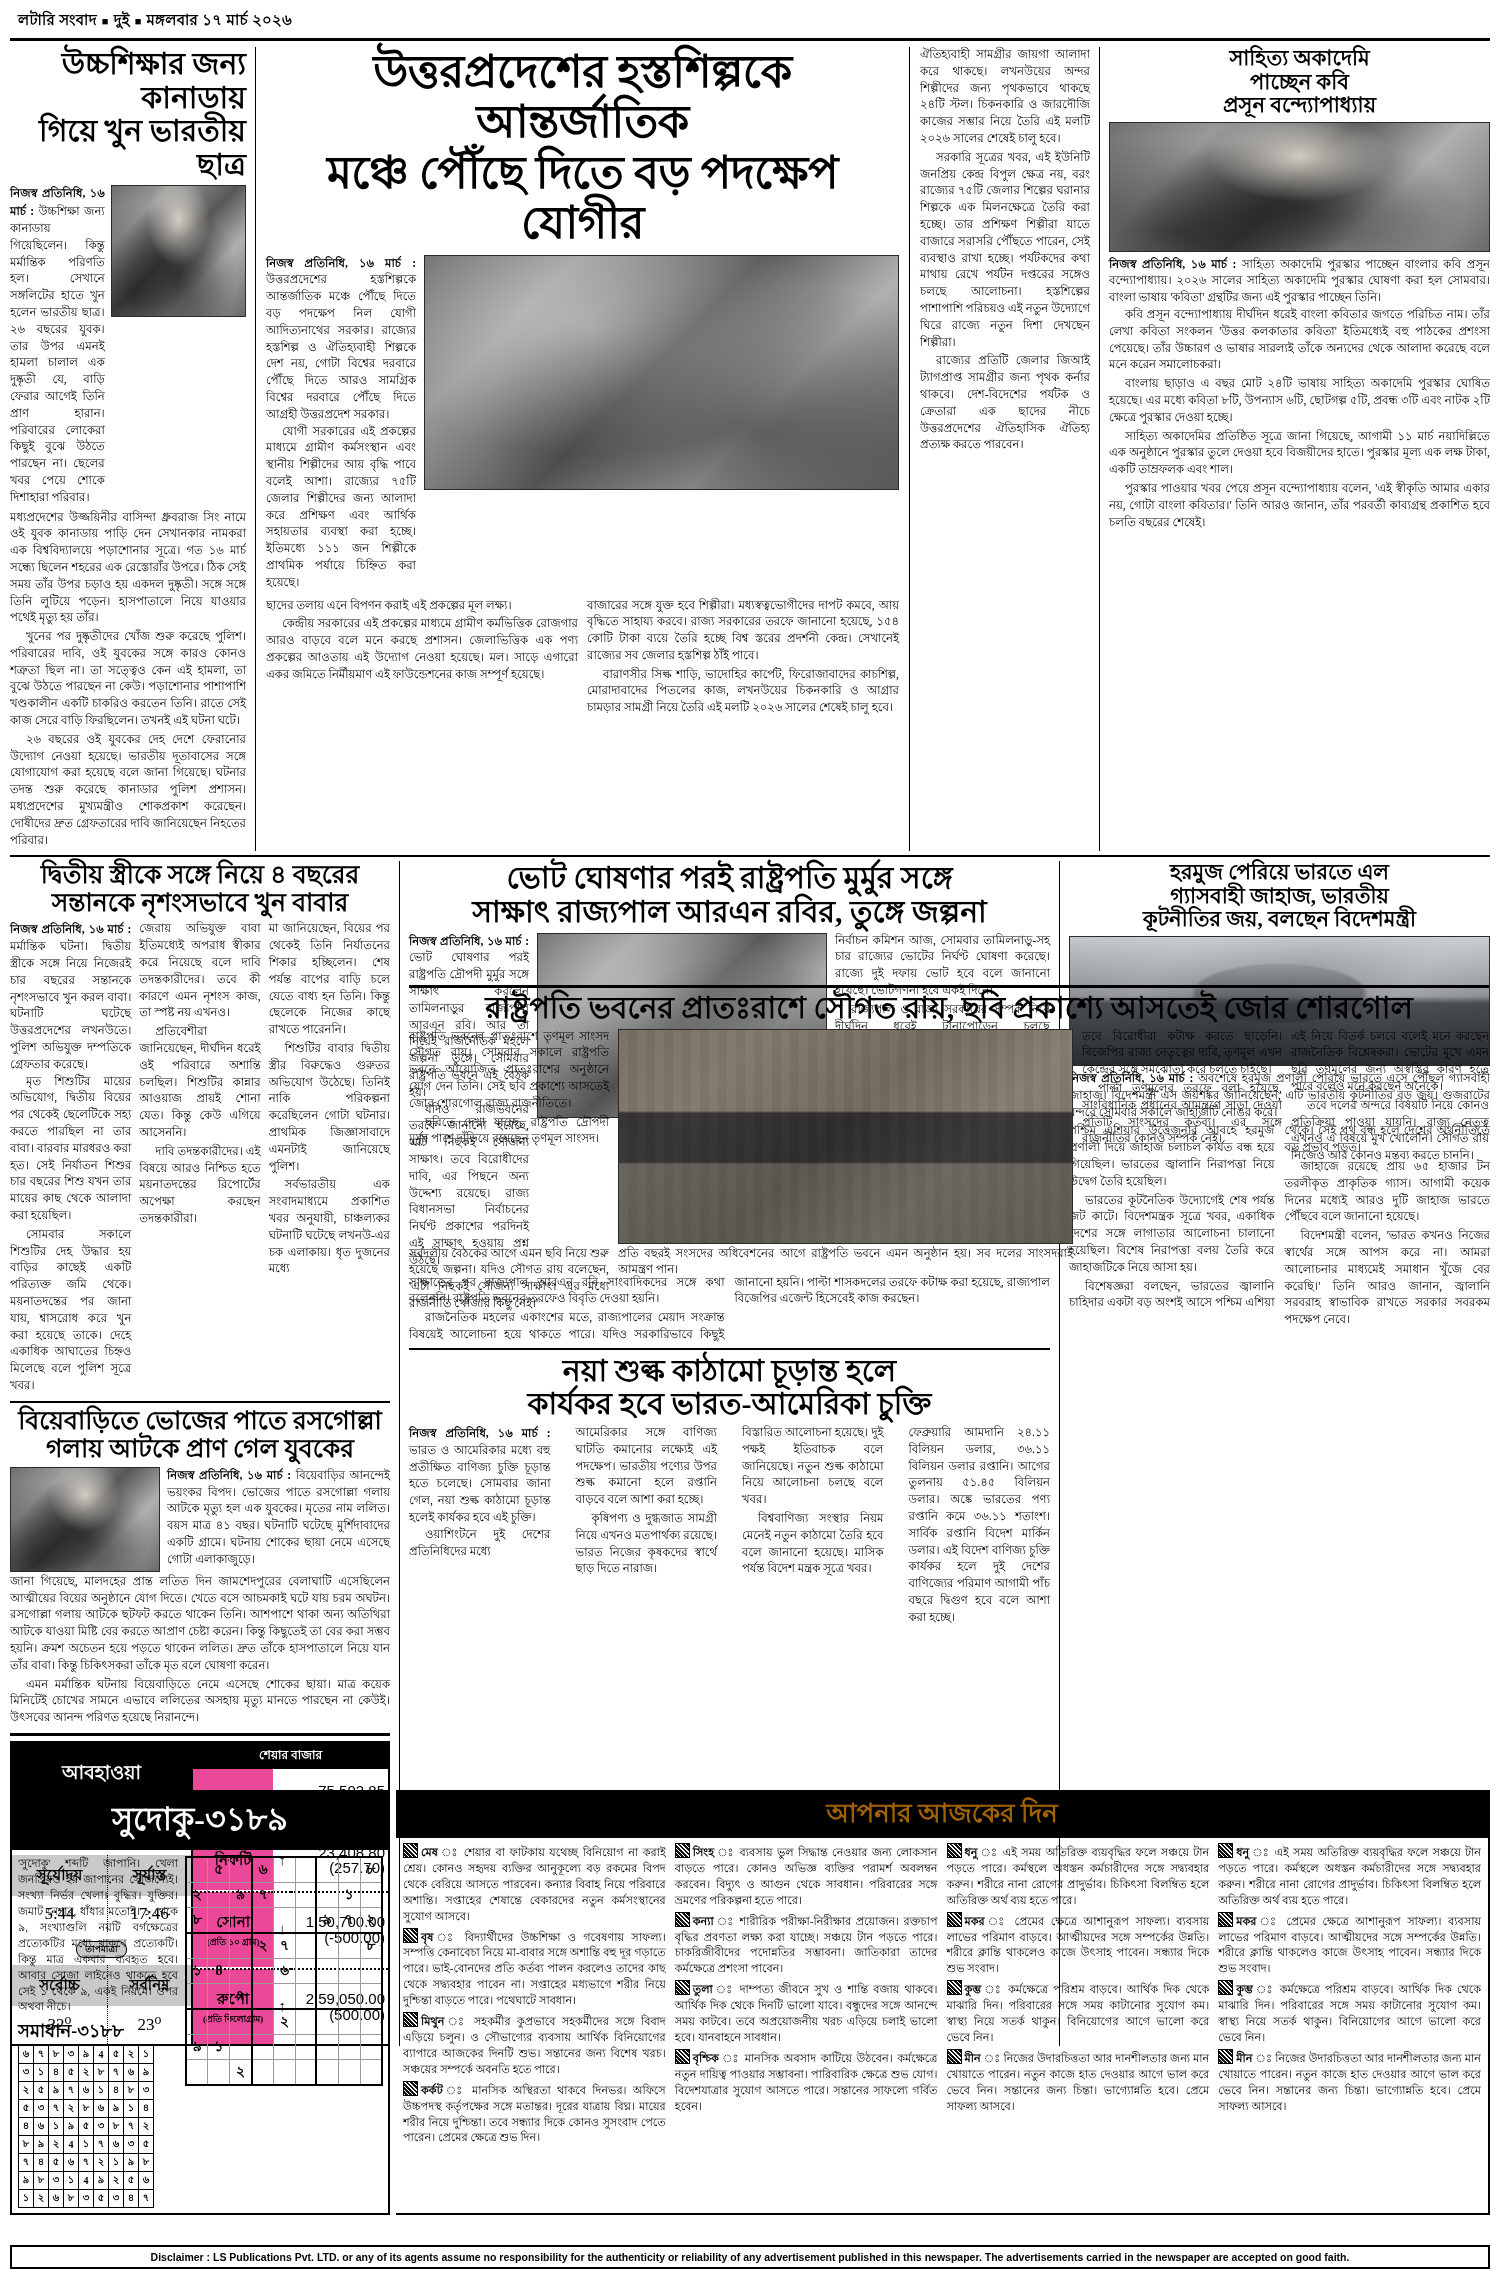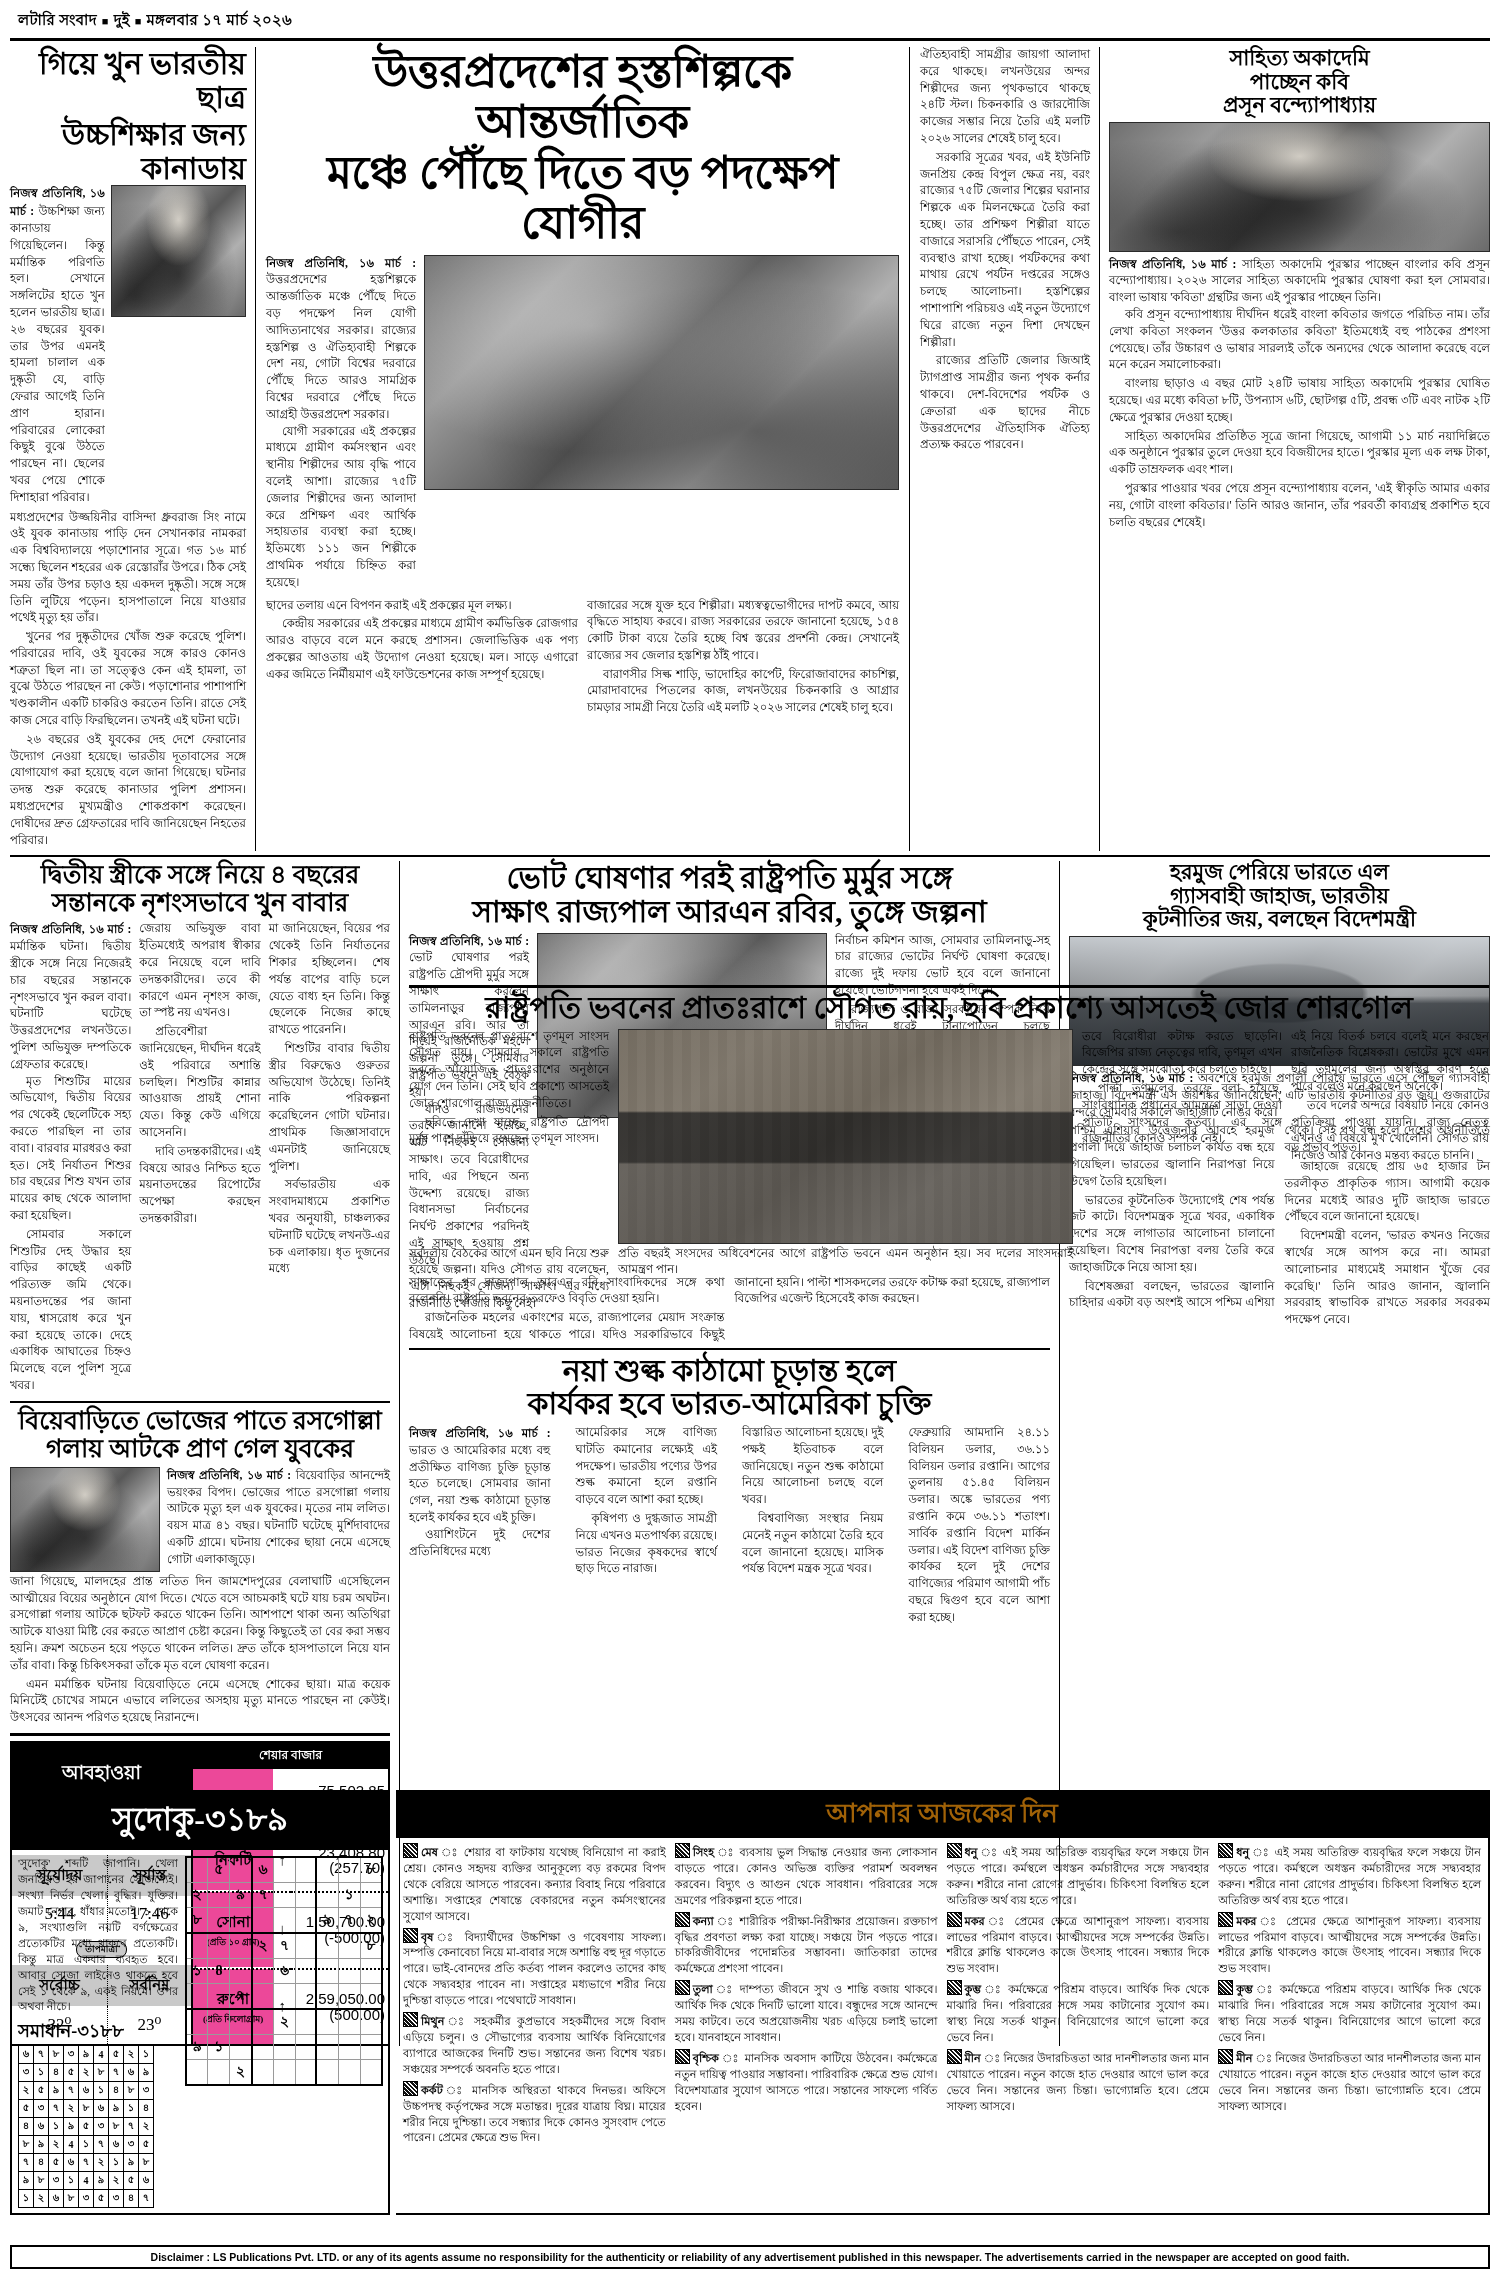--- a/index.html
+++ b/index.html
@@ -134,22 +134,22 @@
 <div class="page">
 
   <div class="masthead">
     <span>লটারি সংবাদ</span><span class="sq">■</span><span>দুই</span><span class="sq">■</span><span>মঙ্গলবার ১৭ মার্চ ২০২৬</span>
   </div>
   <div class="rule-thick"></div>
 
   <div class="top-band" style="margin-top:6px;">
 
     <div class="c-left">
+      <div class="hl hl-lg" style="text-align:right;">উচ্চশিক্ষার জন্য কানাডায়</div>
       <div class="hl hl-lg" style="text-align:right;margin-bottom:4px;">গিয়ে খুন ভারতীয় ছাত্র</div>
-      <div class="hl hl-lg" style="text-align:right;">উচ্চশিক্ষার জন্য কানাডায়</div>
       <div style="display:flex;gap:6px;">
         <div class="body-t" style="width:96px;">
           <span class="byline">নিজস্ব প্রতিনিধি, ১৬ মার্চ :</span>
           <span>উচ্চশিক্ষা জন্য কানাডায় গিয়েছিলেন। কিন্তু মর্মান্তিক পরিণতি হল। সেখানে সঙ্গলিটের হাতে খুন হলেন ভারতীয় ছাত্র। ২৬ বছরের যুবক। তার উপর এমনই হামলা চালাল এক দুষ্কৃতী যে, বাড়ি ফেরার আগেই তিনি প্রাণ হারান। পরিবারের লোকেরা কিছুই বুঝে উঠতে পারছেন না। ছেলের খবর পেয়ে শোকে দিশাহারা পরিবার।</span>
         </div>
         <div class="photo portrait" style="width:137px;height:132px;"></div>
       </div>
       <div class="body-t" style="margin-top:3px;">
         <p class="first">মধ্যপ্রদেশের উজ্জয়িনীর বাসিন্দা ধ্রুবরাজ সিং নামে ওই যুবক কানাডায় পাড়ি দেন সেখানকার নামকরা এক বিশ্ববিদ্যালয়ে পড়াশোনার সূত্রে। গত ১৬ মার্চ সন্ধ্যে ছিলেন শহরের এক রেস্তোরাঁর উপরে। ঠিক সেই সময় তাঁর উপর চড়াও হয় একদল দুষ্কৃতী। সঙ্গে সঙ্গে তিনি লুটিয়ে পড়েন। হাসপাতালে নিয়ে যাওয়ার পথেই মৃত্যু হয় তাঁর।</p>
         <p>খুনের পর দুষ্কৃতীদের খোঁজ শুরু করেছে পুলিশ। পরিবারের দাবি, ওই যুবকের সঙ্গে কারও কোনও শত্রুতা ছিল না। তা সত্ত্বেও কেন এই হামলা, তা বুঝে উঠতে পারছেন না কেউ। পড়াশোনার পাশাপাশি খণ্ডকালীন একটি চাকরিও করতেন তিনি। রাতে সেই কাজ সেরে বাড়ি ফিরছিলেন। তখনই এই ঘটনা ঘটে।</p>

